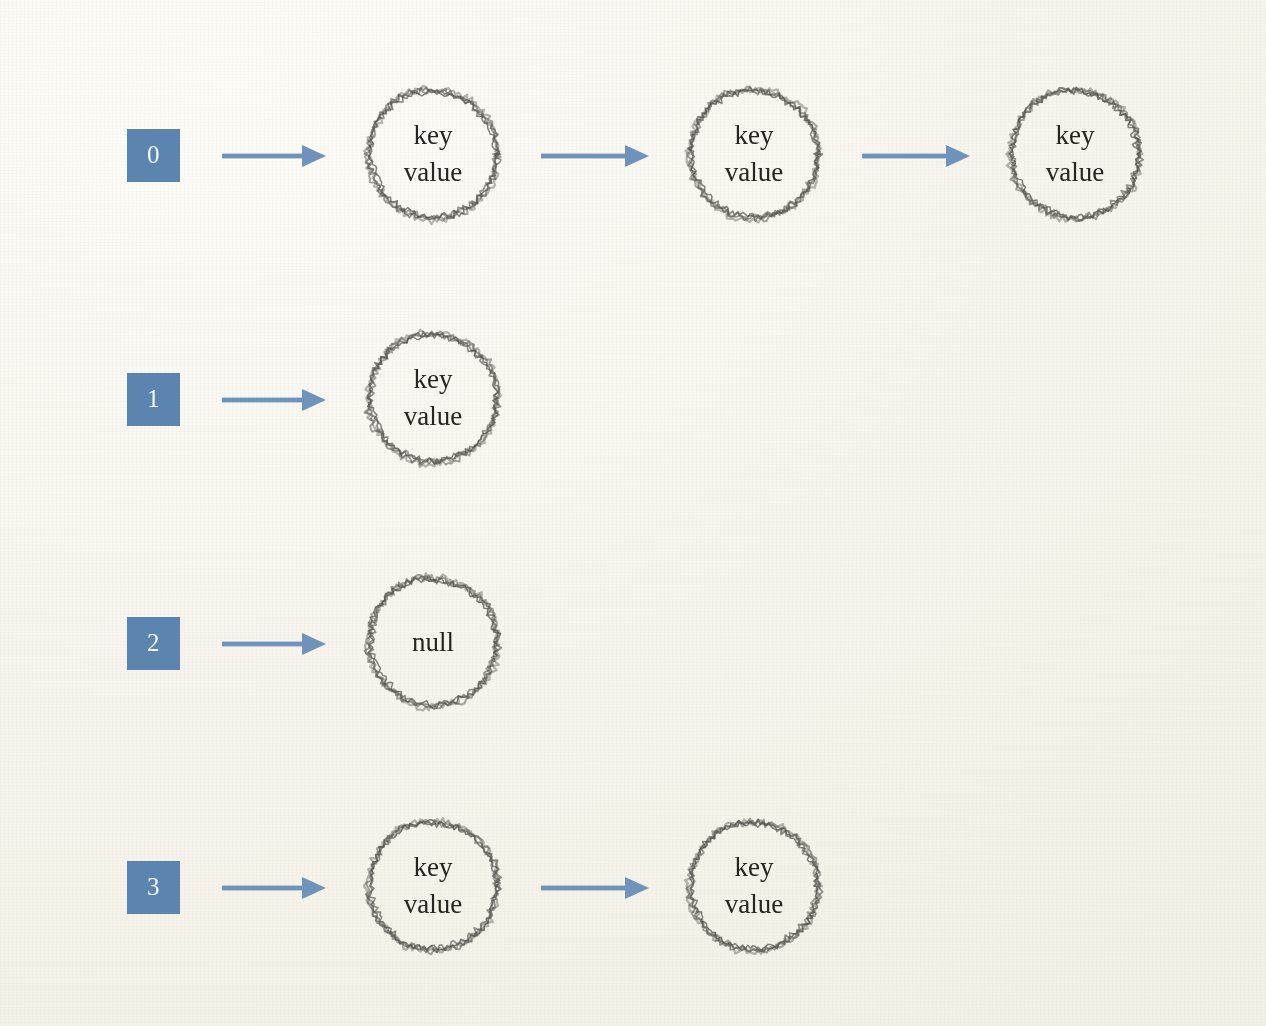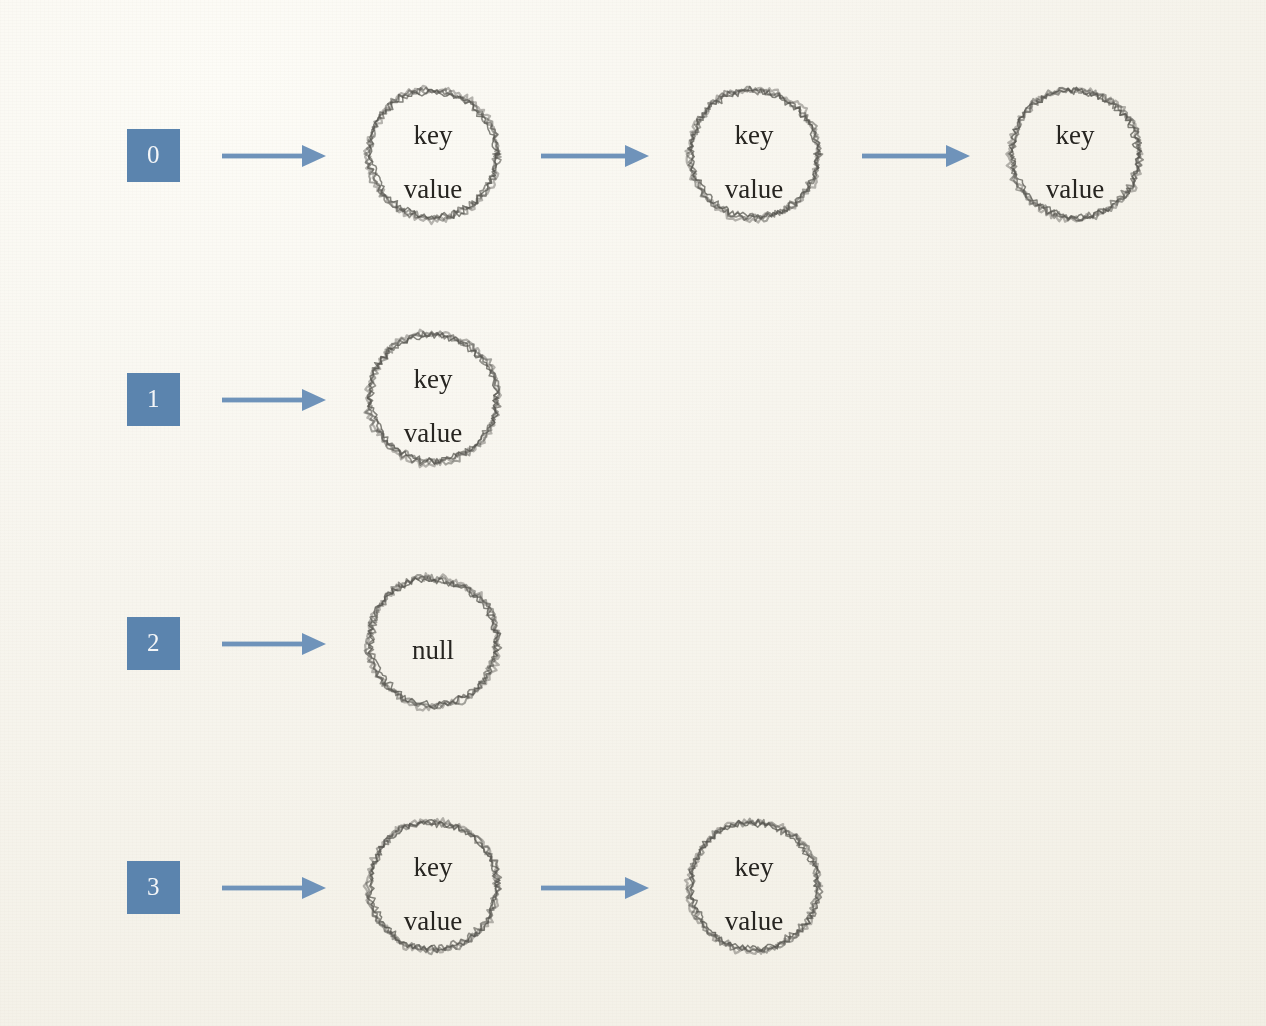--- a/index.html
+++ b/index.html
@@ -89,21 +89,21 @@
     flex-direction: column;
     align-items: center;
     justify-content: center;
     text-align: center;
     color: #272521;
     font-size: 27px;
     line-height: 1.36;
     font-family: "Liberation Serif", "DejaVu Serif", serif;
     pointer-events: none;
   }
-  .node-text .ln { display: block; margin-top: 17px; }
+  .node-text .ln { display: block; }
 </style>
 </head>
 <body>
 
 <div id="canvas-root">
   <div id="paper-grain"></div>
   <div id="rows-container">
       <div class="row" style="top: 0px;">
         <div class="bucket" style="left: 127px; top: 129px; background: rgb(91, 132, 174);">
           <span class="bucket-label" style="color: rgb(244, 246, 248);">0</span>

